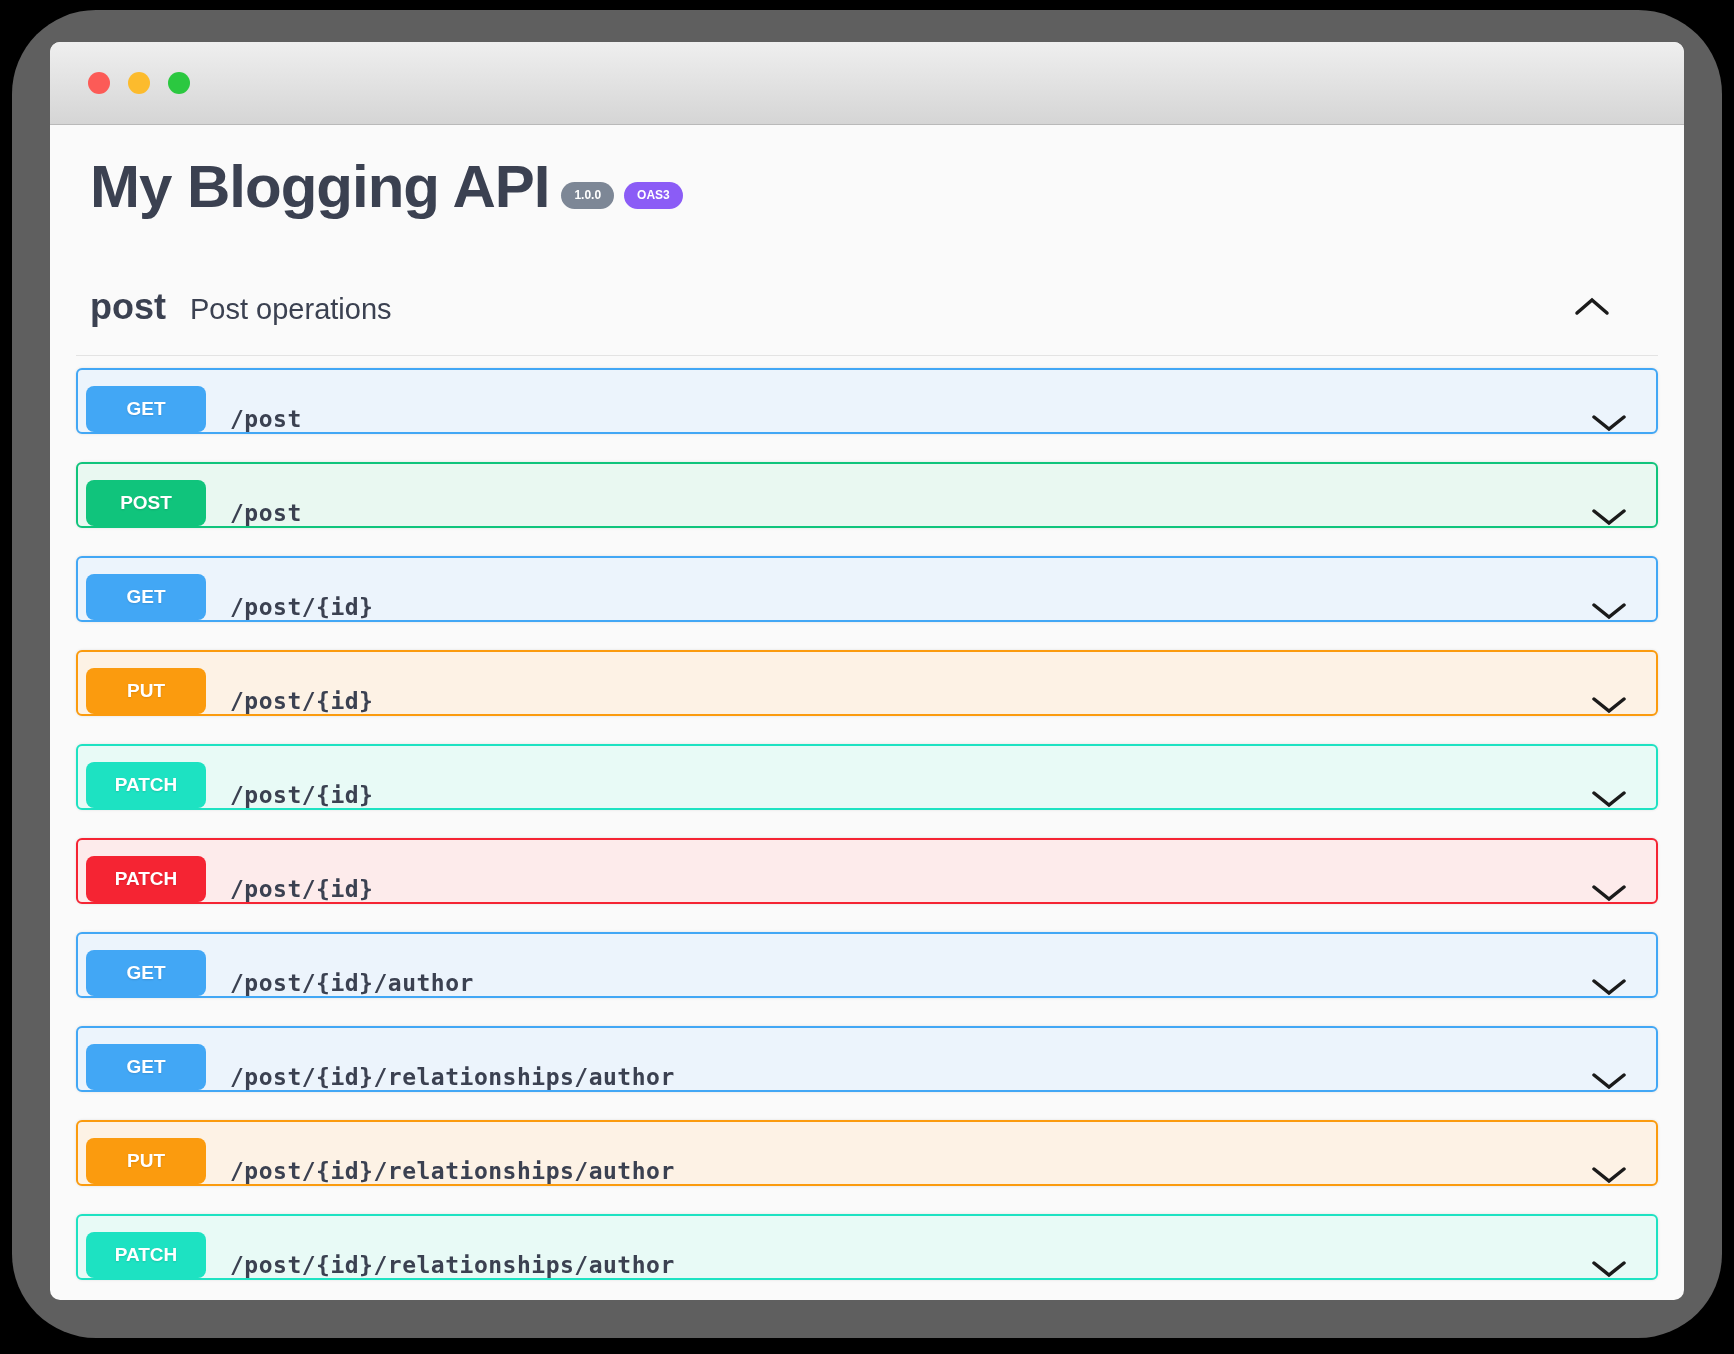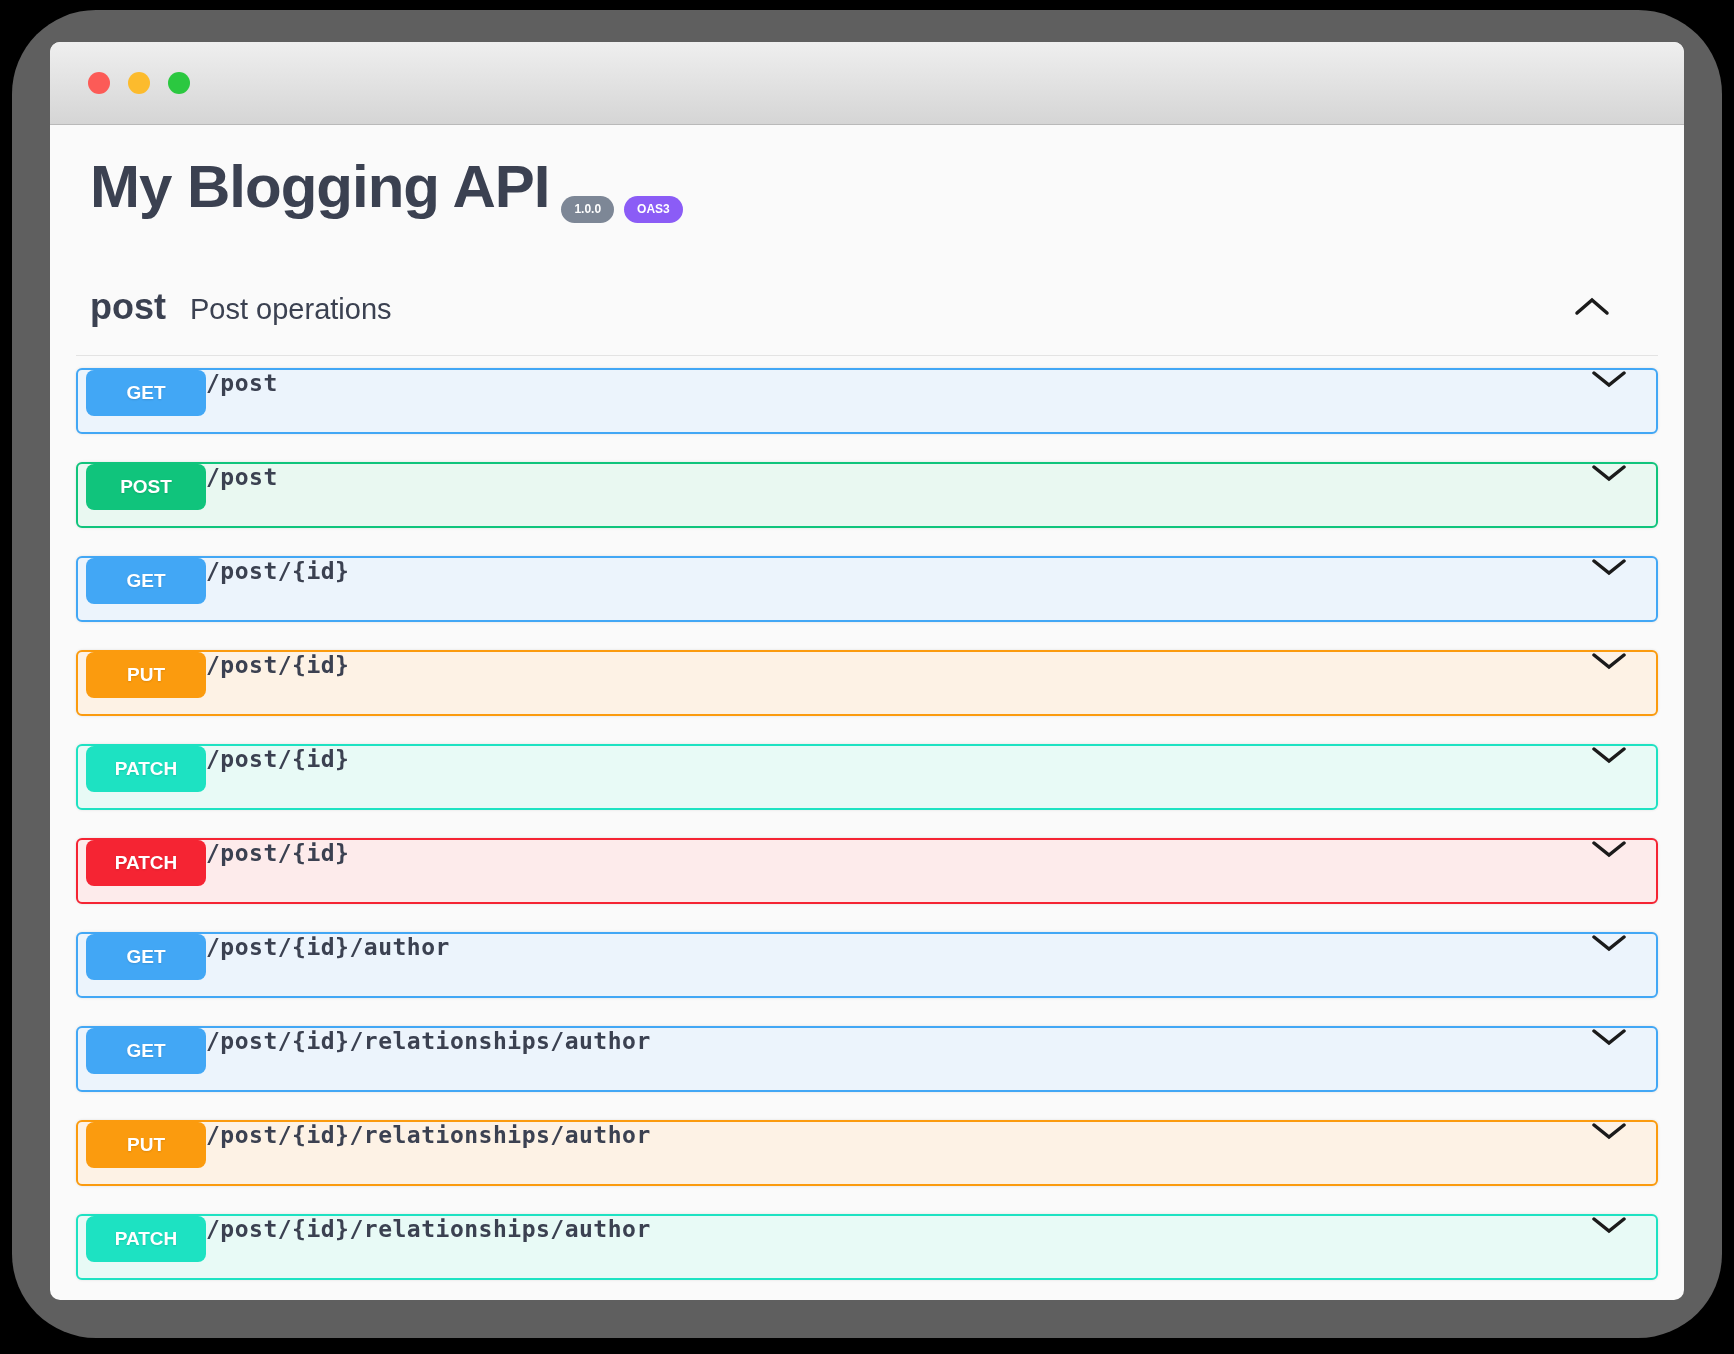--- a/index.html
+++ b/index.html
@@ -23,21 +23,21 @@
     border-bottom:1px solid #b9b9b9;
     display:flex; align-items:center; padding-left:38px;
   }
   .traffic-light {
     width:22px; height:22px; border-radius:50%; margin-right:18px;
   }
   .content { flex:1; padding:0 26px; }
 
   .api-title-row {
     margin:26px 0 0 14px;
-    display:flex; align-items:flex-end;
+    display:flex; align-items:center;
   }
   .api-title {
     font-size:60px; font-weight:bold; color:#3b4151;
     line-height:72px; letter-spacing:-1px; margin:0;
   }
   .pill {
     margin:16px 0 0 10px; height:27px; line-height:27px;
     padding:0 13px; border-radius:14px;
     color:#fff; font-size:12px; font-weight:bold;
   }
@@ -59,35 +59,35 @@
   .divider {
     border:none; border-top:1px solid #e3e3e3; margin:27px 0 0 0;
   }
 
   .op-list { margin-top:12px; }
   .op-row {
     box-sizing:border-box;
     height:66px; margin-bottom:28px;
     border:2px solid var(--mc); background:var(--bg);
     border-radius:6px;
-    display:flex; align-items:flex-start;
+    display:flex; align-items:flex-end;
     padding:0 30px 0 8px;
     box-shadow:0 0 3px rgba(0,0,0,.10);
     cursor:pointer;
   }
   .method-badge {
     box-sizing:border-box;
     min-width:120px; height:46px; line-height:46px;
     padding:0 16px; border-radius:8px;
     background:var(--mc); color:#fff;
     font-size:19px; font-weight:bold; text-align:center;
     text-shadow:0 1px 2px rgba(0,0,0,.12);
   }
   .op-path {
-    margin-left:0;
+    margin-left:24px;
     font-family:"DejaVu Sans Mono", monospace;
     font-size:23px; font-weight:bold; color:#3b4151;
     letter-spacing:0.5px;
   }
   .row-caret { margin-left:auto; display:flex; align-items:center; }
   svg.caret { display:block; }
 </style>
 </head>
 <body>
 

